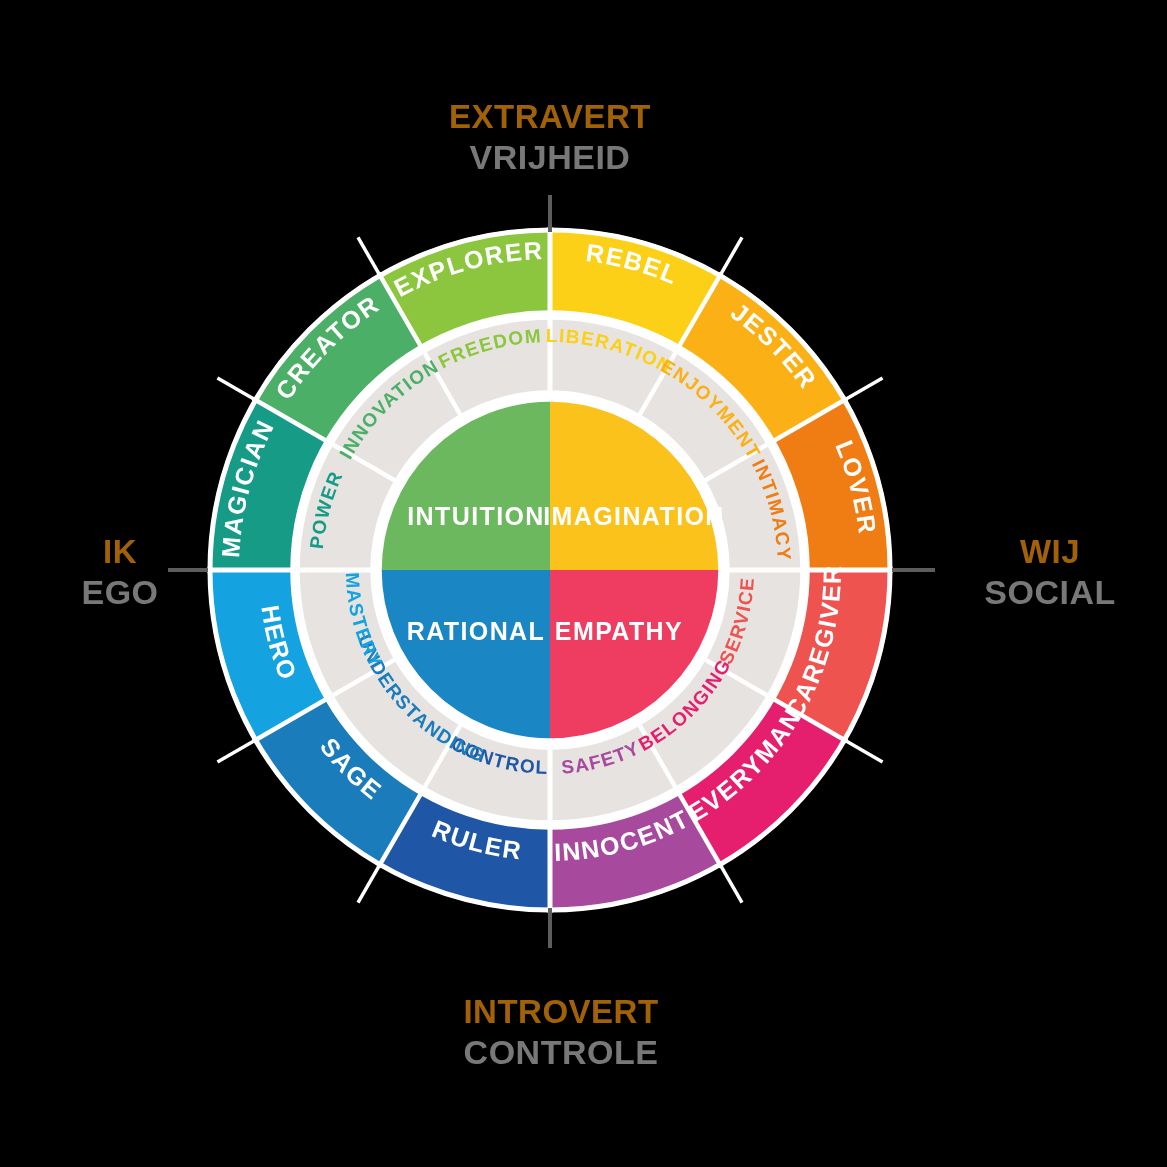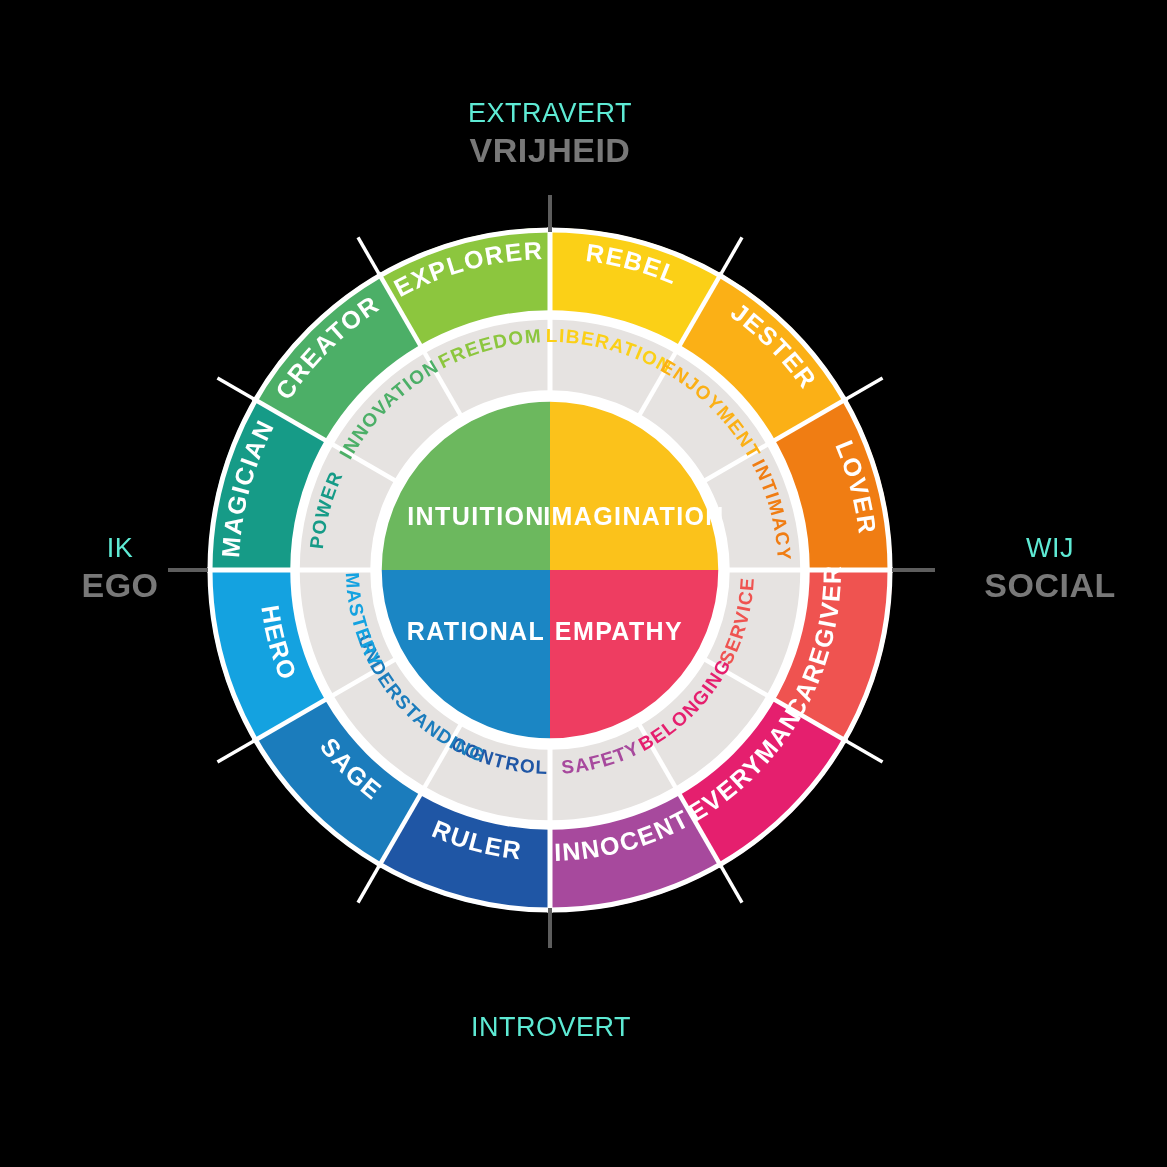--- a/index.html
+++ b/index.html
@@ -25,32 +25,32 @@
   .axis-label {
     position: absolute;
     color: #6e6e6e;
     text-align: center;
     line-height: 1.18;
     letter-spacing: 0.5px;
     user-select: none;
   }
   .axis-label .ln1 {
     display: block;
-    font-size: 27px;
-    font-weight: 400;
-    color: #5eead4;
+    font-size: 33px;
+    font-weight: 700;
+    color: #a16207;
   }
   .axis-label .ln2 {
     display: block;
     font-size: 34px;
     font-weight: 700;
     color: #787878;
   }
   #lbl-top  { left: 350px; top: 98px;  width: 400px; }
-  #lbl-bot  { left: 351px; top: 993px; width: 400px; margin-top: 19px; }
+  #lbl-bot  { left: 361px; top: 993px; width: 400px; }
   #lbl-left { left: -20px; top: 533px; width: 280px; }
   #lbl-right{ left: 910px; top: 533px; width: 280px; }
 
   text { user-select: none; }
   .t-outer {
     font-family: "Liberation Sans", sans-serif;
     font-weight: 700;
     font-size: 25px;
     letter-spacing: 1.6px;
     fill: #ffffff;
@@ -193,20 +193,21 @@
         <text x="476" y="640" class="t-inner" text-anchor="middle" fill="#ffffff">RATIONAL</text>
       </g>
   </svg>
 
   <div class="axis-label" id="lbl-top">
     <span class="ln1">EXTRAVERT</span>
     <span class="ln2">VRIJHEID</span>
   </div>
   <div class="axis-label" id="lbl-bot">
     <span class="ln1">INTROVERT</span>
+    <span class="ln2">CONTROLE</span>
   </div>
   <div class="axis-label" id="lbl-left">
     <span class="ln1">IK</span>
     <span class="ln2">EGO</span>
   </div>
   <div class="axis-label" id="lbl-right">
     <span class="ln1">WIJ</span>
     <span class="ln2">SOCIAL</span>
   </div>
 </div>

